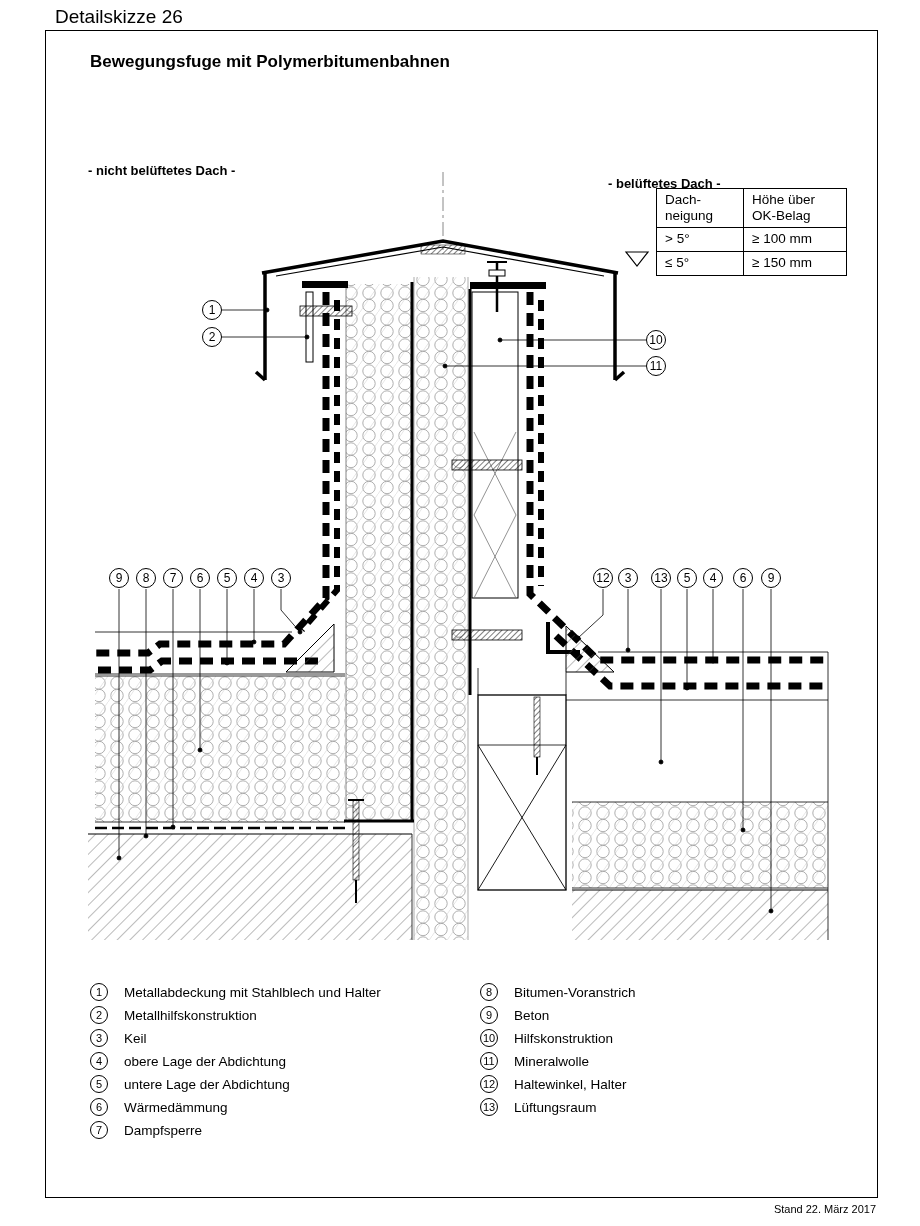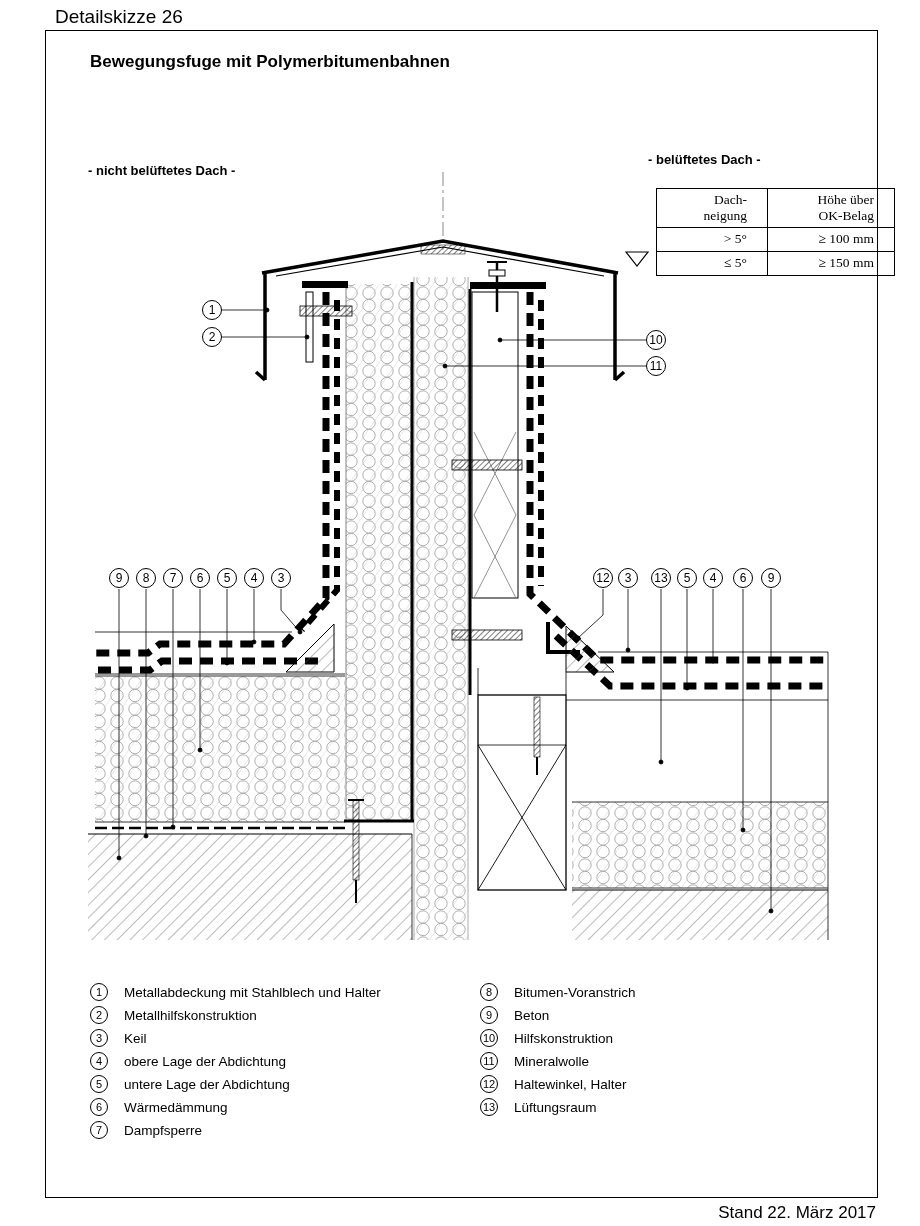--- a/index.html
+++ b/index.html
@@ -2,42 +2,42 @@
 <html><head>
 <meta charset="utf-8">
 <style>
   html,body{margin:0;padding:0;background:#fff;}
   body{width:920px;height:1226px;position:relative;font-family:"Liberation Sans",sans-serif;color:#000;}
   .abs{position:absolute;}
   .frame{left:45px;top:30px;width:831px;height:1166px;border:1.6px solid #000;}
   .doc-label{left:55px;top:6px;font-size:19px;}
   .title{left:90px;top:50px;font-size:17px;font-weight:bold;line-height:1.4;}
   .sec-label{font-size:13px;font-weight:bold;}
-  .footer{right:44px;top:1203px;font-size:17px;}
+  .footer{right:44px;top:1203px;font-size:11px;}
   table.slope{position:absolute;left:656px;top:188px;border-collapse:collapse;font-size:13.5px;}
-  table.slope th,table.slope td{border:1px solid #000;font-weight:normal;text-align:right;padding:1px 20px;line-height:1.2;font-family:Liberation Serif, serif;}
+  table.slope th,table.slope td{border:1px solid #000;font-weight:normal;text-align:left;padding:1px 8px;line-height:1.2;}
   table.slope th{height:36px;}
   table.slope td{height:21px;}
   .callout{width:20px;height:20px;border:1.2px solid #000;border-radius:50%;background:#fff;display:flex;align-items:center;justify-content:center;font-size:12px;box-sizing:border-box;z-index:5;}
   .legend{left:90px;top:983px;width:740px;font-size:13.5px;}
   .lrow{position:absolute;display:flex;align-items:center;gap:16px;}
   .lnum{width:18px;height:18px;border:1.1px solid #000;border-radius:50%;display:flex;align-items:center;justify-content:center;font-size:11px;flex:0 0 auto;box-sizing:border-box;}
 </style>
 </head>
 <body>
 
 <div class="abs doc-label">Detailskizze 26</div>
 <div class="abs frame"></div>
 
 <div class="abs title">
   <div>Bewegungsfuge mit Polymerbitumenbahnen</div>
 </div>
 
 <div class="abs sec-label" style="left:88px;top:163px;">- nicht belüftetes Dach -</div>
-<div class="abs sec-label" style="left:608px;top:152px;margin-left:40px;">- belüftetes Dach -</div>
+<div class="abs sec-label" style="left:608px;top:176px;">- belüftetes Dach -</div>
 
 <table class="slope">
   <tbody>
       <tr>
     <th style="width:70px;">
       <span>Dach-</span><br>
       <span>neigung</span>
     </th>
     <th style="width:86px;">
       <span>Höhe über</span><br>

